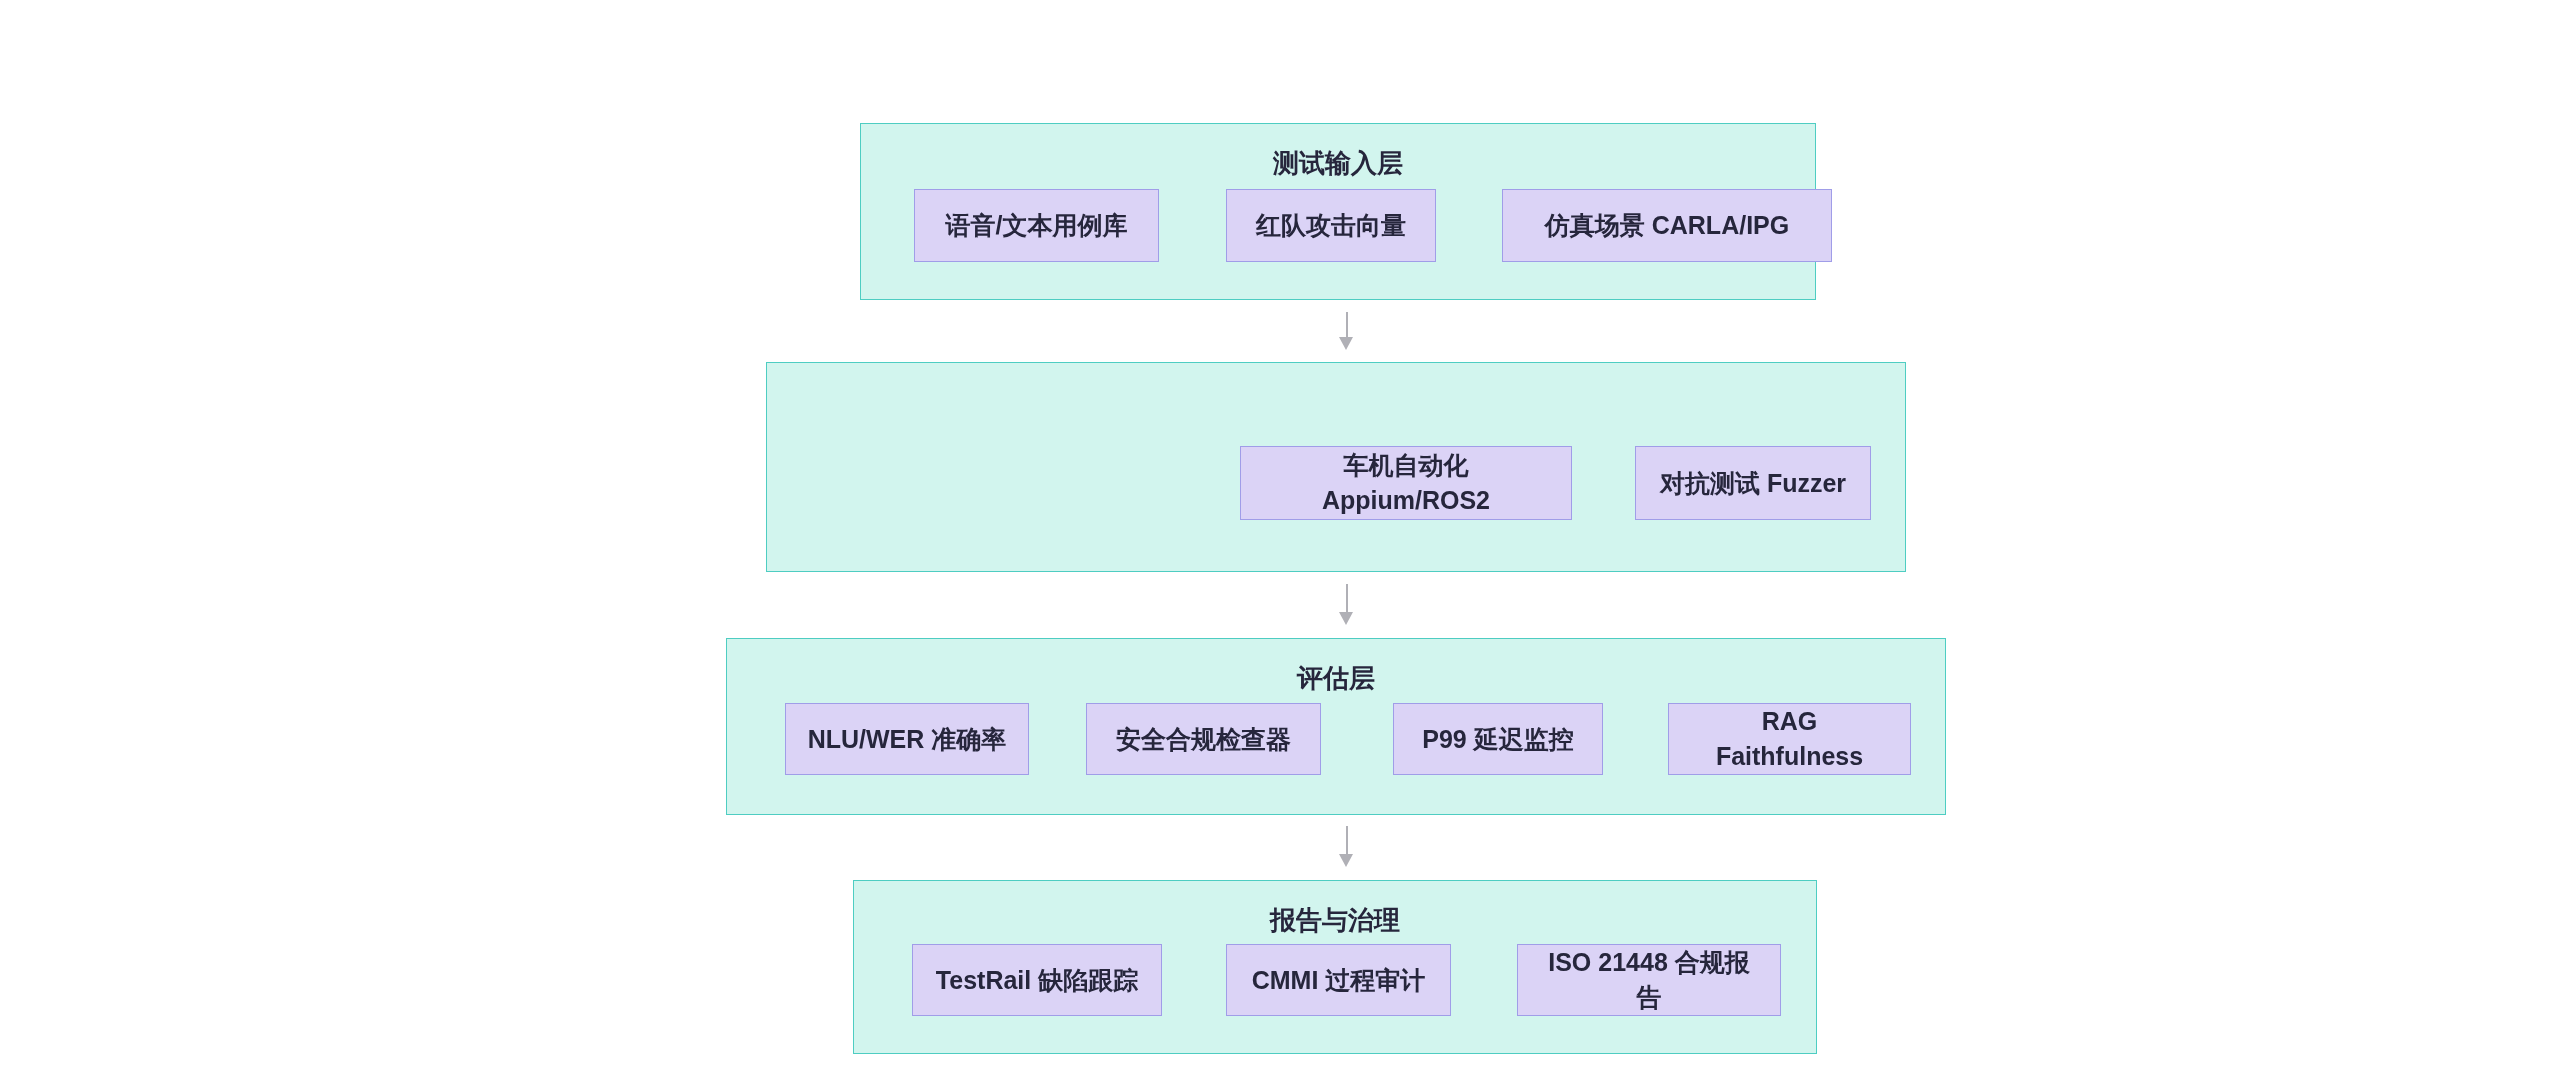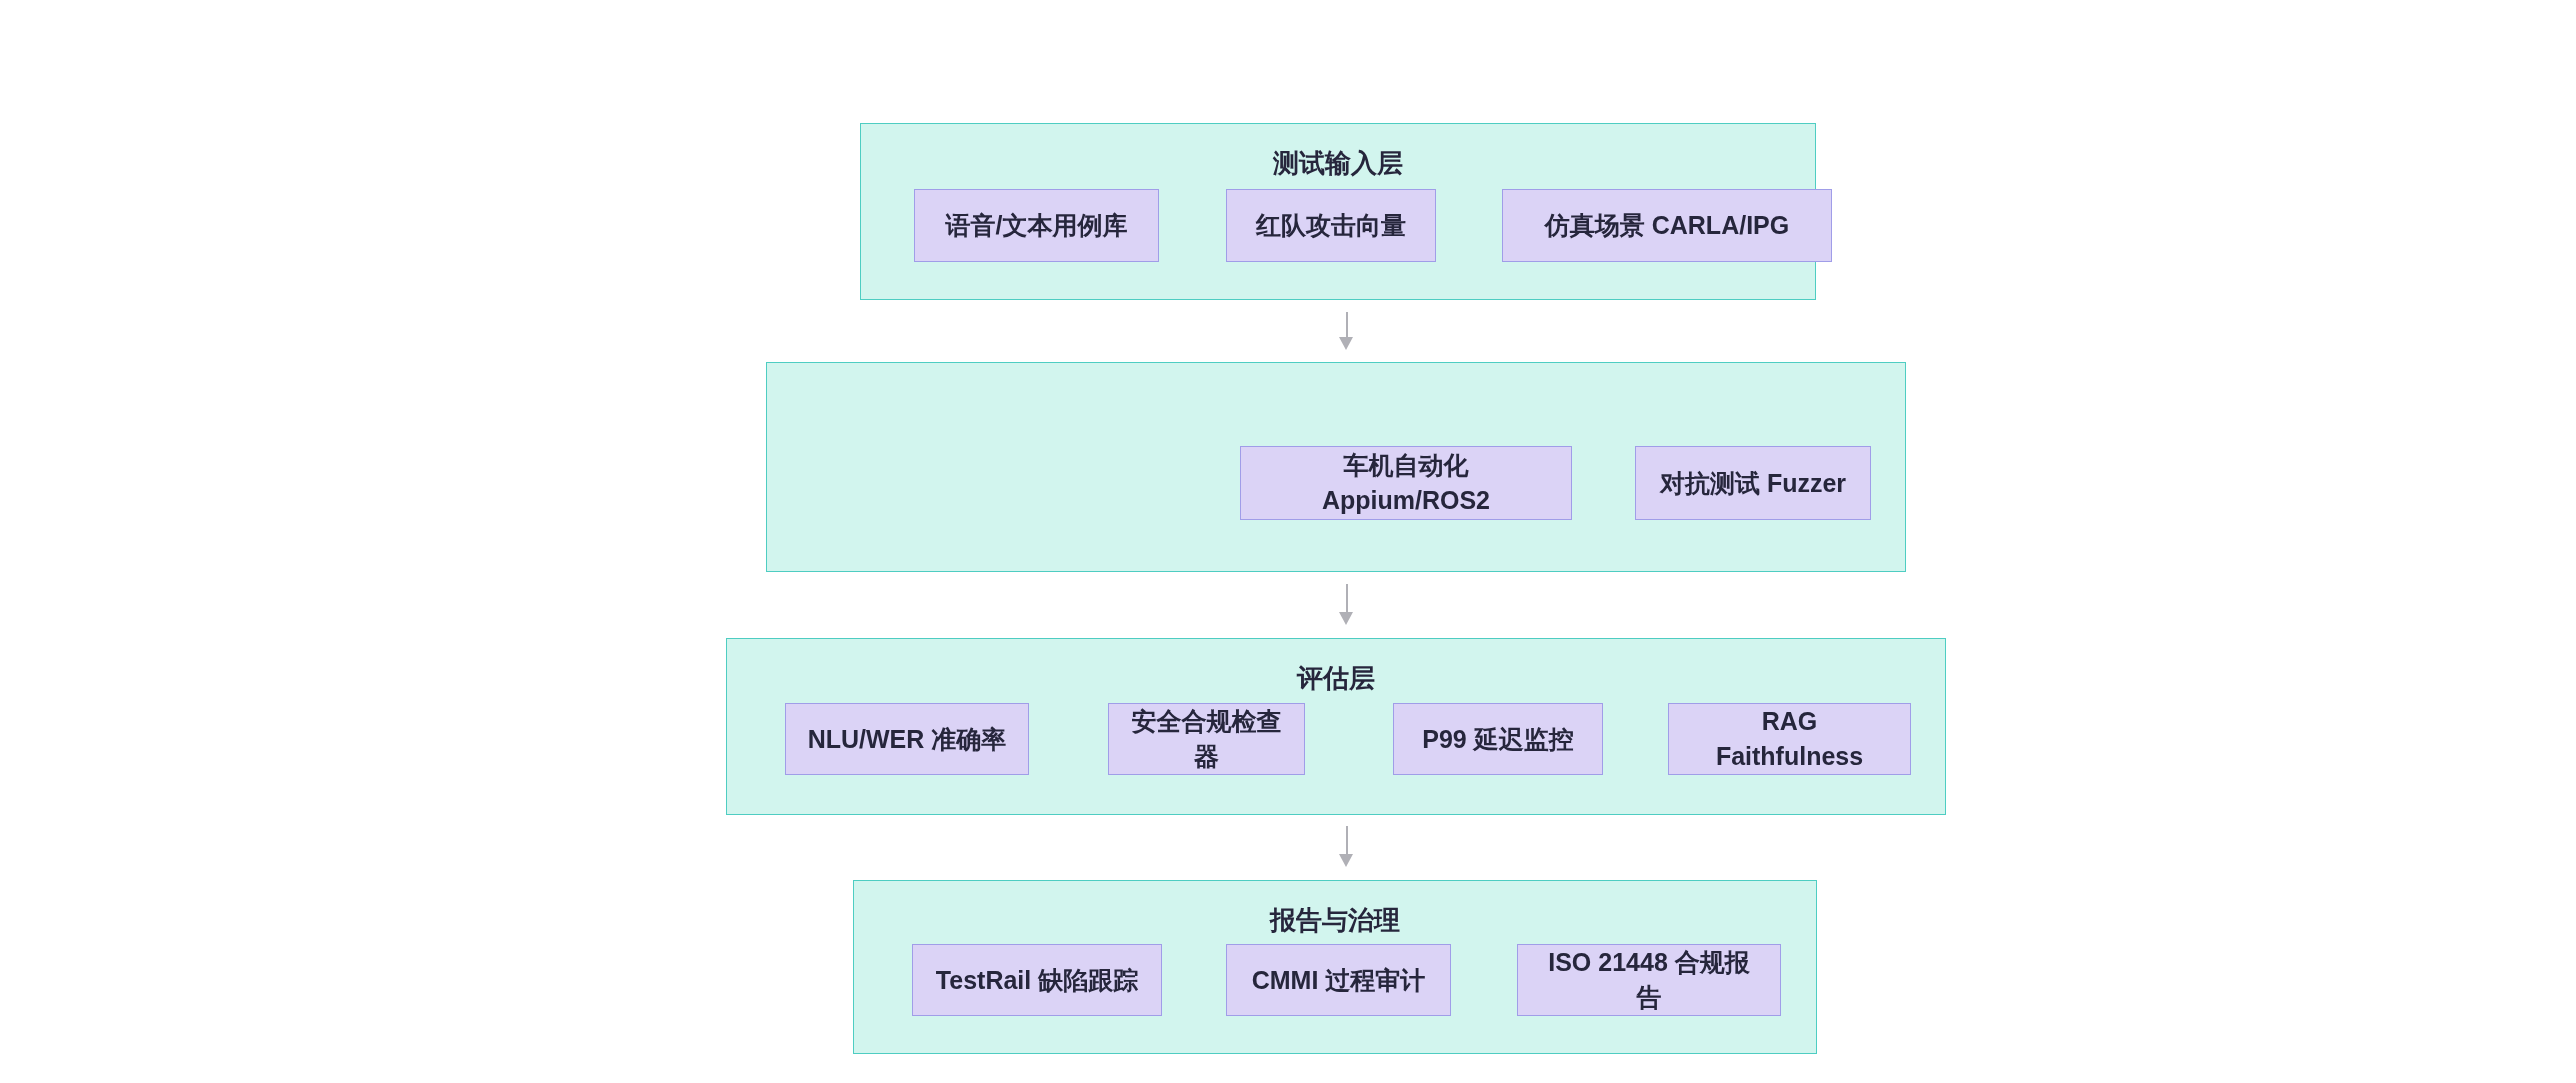--- a/index.html
+++ b/index.html
@@ -109,21 +109,21 @@
   <div class="edge" style="left:1279px;top:524px;height:65px">
     <div class="edge-line"></div>
     <div class="edge-head"></div>
   </div>
 
   <section class="subgraph" style="left:678px;top:590px;width:1220px;height:177px">
     <div class="sg-title">评估层</div>
     <div class="node" style="left:46px;top:52px;width:244px;height:72px">
       <span class="label">NLU/WER 准确率</span>
     </div>
-    <div class="node" style="left:369px;top:52px;width:197px;height:72px">
+    <div class="node" style="left:347px;top:52px;width:235px;height:72px">
       <span class="label">安全合规检查器</span>
     </div>
     <div class="node" style="left:654px;top:52px;width:210px;height:72px">
       <span class="label">P99 延迟监控</span>
     </div>
     <div class="node" style="left:929px;top:52px;width:243px;height:72px">
       <span class="label">RAG Faithfulness</span>
     </div>
   </section>
 

